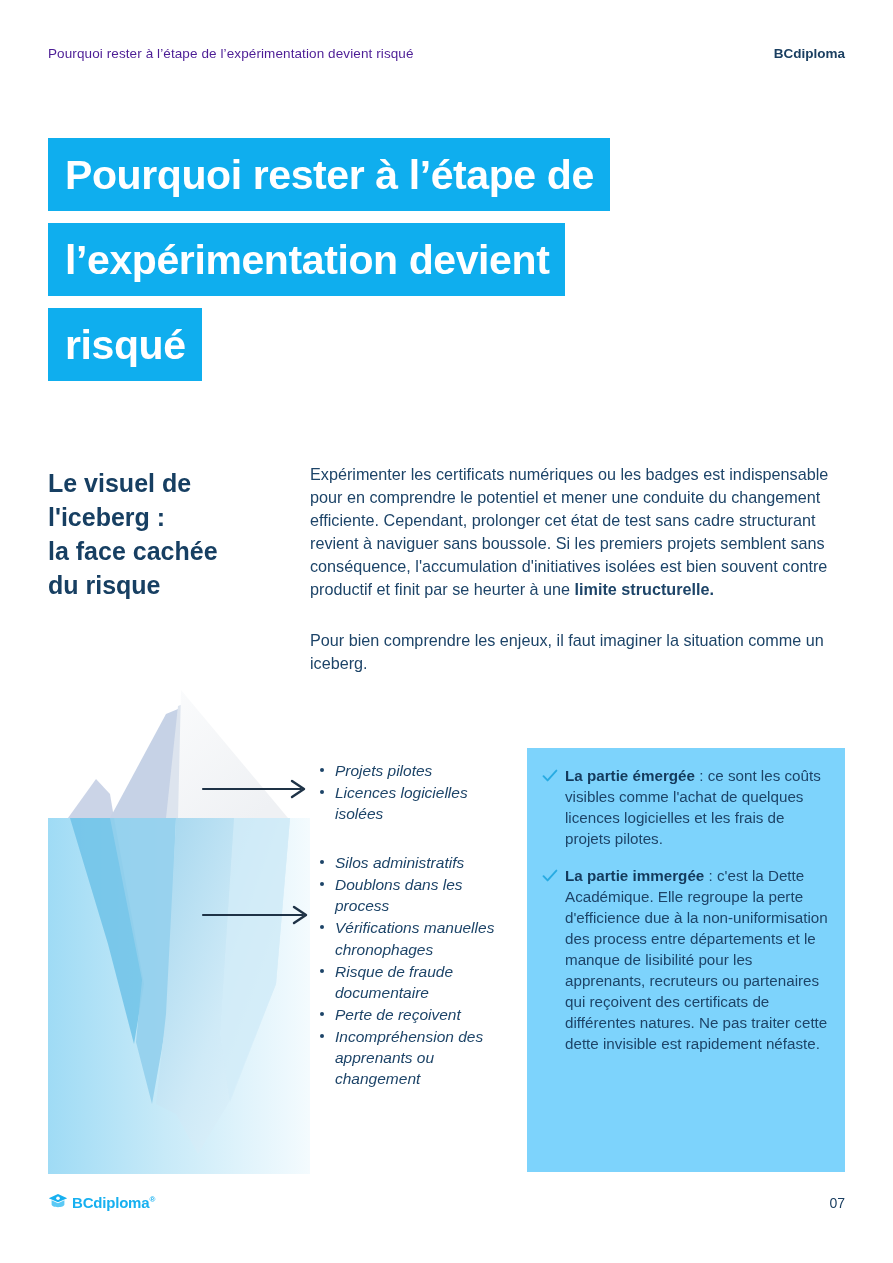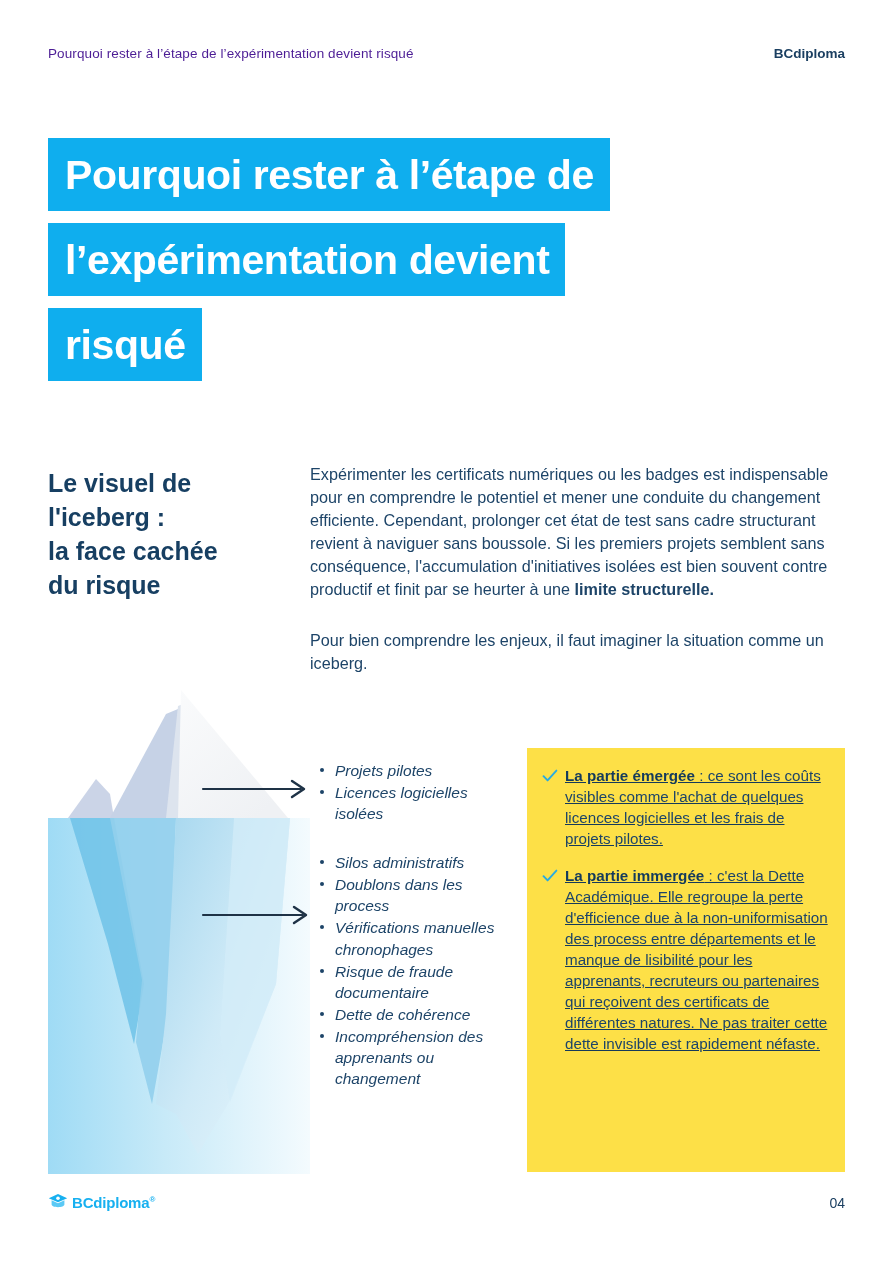--- a/index.html
+++ b/index.html
@@ -124,24 +124,23 @@
     background: #1d4468;
   }
 
   
   .callout {
     position: absolute;
     left: 527px;
     top: 748px;
     width: 318px;
     height: 424px;
-    background: #fde047;
+    background: #7dd3fc;
     box-sizing: border-box;
     padding: 18px 16px 16px 14px;
-    text-decoration: underline;
   }
   .callout-item {
     display: flex;
     align-items: flex-start;
     margin-bottom: 16px;
   }
   .callout-item:last-child { margin-bottom: 0; }
   .check-icon {
     flex: 0 0 auto;
     width: 18px;
@@ -258,21 +257,21 @@
 <div class="bullet-col">
   <ul class="bullet-group">
     <li>Projets pilotes</li>
     <li>Licences logicielles isolées</li>
   </ul>
   <ul class="bullet-group second">
     <li>Silos administratifs</li>
     <li>Doublons dans les process</li>
     <li>Vérifications manuelles chronophages</li>
     <li>Risque de fraude documentaire</li>
-    <li>Dette de cohérence</li>
+    <li>Perte de reçoivent</li>
     <li>Incompréhension des apprenants ou changement</li>
   </ul>
 </div>
 
 <div class="callout">
 
   <div class="callout-item">
     <span class="check-icon">
       <svg width="18" height="18" viewBox="0 0 18 18">
         <path d="M 2.5 9.2 L 6.6 13.4 L 15.4 3.6" stroke="#29ABE2" stroke-width="1.9" fill="none" stroke-linecap="round" stroke-linejoin="round"></path>
@@ -296,14 +295,14 @@
   <div class="footer-logo">
     <span>
       <svg width="20" height="15" viewBox="0 0 20 15">
         <path d="M 10 1 L 19.2 5.2 L 10 9.2 L 0.8 5.2 Z" fill="#17B0F0"></path>
         <path d="M 3.6 7.2 L 3.6 11.6 C 3.6 13.2 6.6 14.2 10 14.2 C 13.4 14.2 16.4 13.2 16.4 11.6 L 16.4 7.2 L 10 10.2 Z" fill="#5BC9F5"></path>
         <circle cx="10" cy="5.2" r="1.8" fill="#FFFFFF"></circle>
       </svg>
     </span>
     <span class="footer-logo-text"><span>BCdiploma</span><sup>®</sup></span>
   </div>
-  <span class="page-number">04</span>
+  <span class="page-number">07</span>
 </div>
 
 </body></html>

